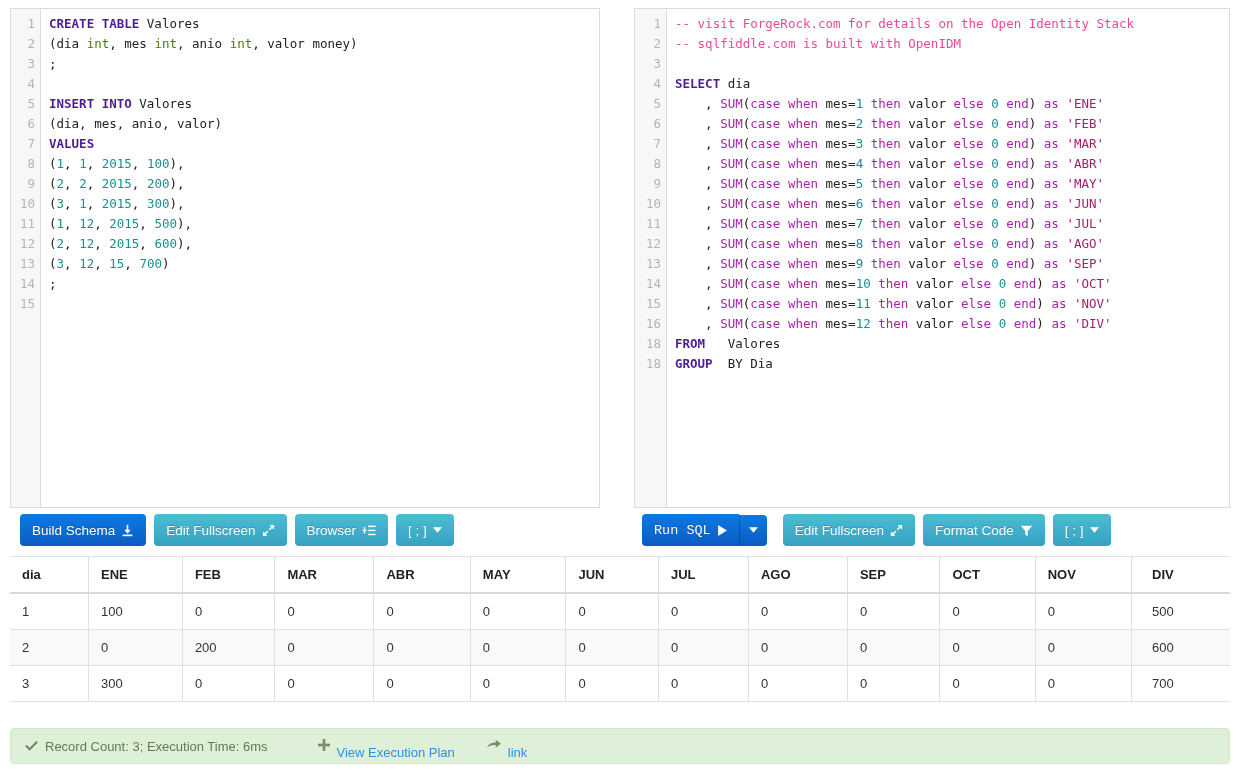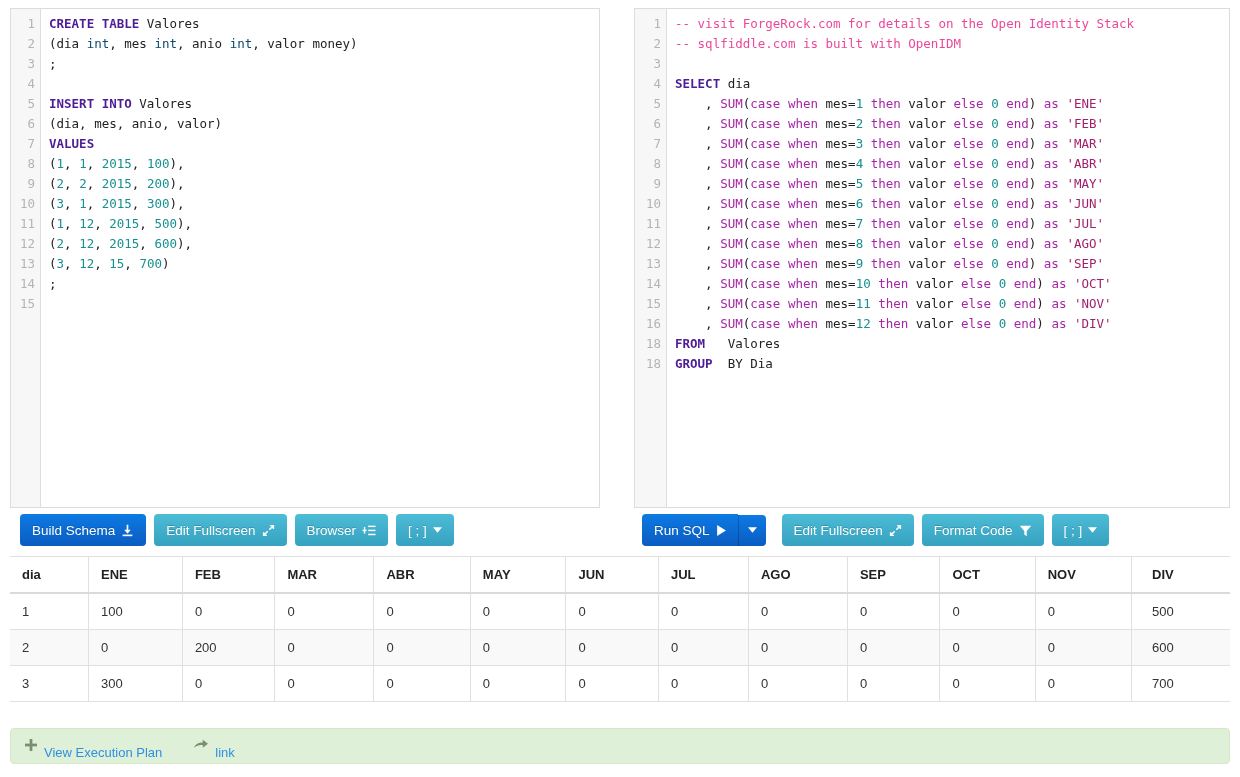--- a/index.html
+++ b/index.html
@@ -46,21 +46,21 @@
     flex: 1 1 auto;
     white-space: pre;
     overflow: hidden;
     color: #222;
   }
   .code div { height: 20px; }
 
   
   .kw   { color: #4c1d95; font-weight: 600; }   
   .kw2  { color: #a626a6; }                     
-  .typ  { color: #0c4a6e; }                     
+  .typ  { color: #4d7c0f; }                     
   .num  { color: #178f8f; }                     
   .str  { color: #a11f6b; }                     
   .cmt  { color: #ec4899; }                     
   .pl   { color: #222222; }
 
   
   .btnrow { position: absolute; display: flex; align-items: center; }
   .btnrow.left  { left: 20px;  top: 514px; }
   .btnrow.right { left: 642px; top: 514px; }
 
@@ -79,21 +79,21 @@
     cursor: pointer;
     white-space: nowrap;
     text-shadow: 0 -1px 0 rgba(0,0,0,.18);
   }
   .btn.blue {
     background: linear-gradient(to bottom, #0d7ae4 0%, #0a5cc0 100%);
   }
   .btn.teal {
     background: linear-gradient(to bottom, #4dbcd6 0%, #35a2c0 100%);
   }
-  .btn.split-main { border-radius: 4px 0 0 4px; margin-right: 0; padding-right: 11px; }
+  .btn.split-main { border-radius: 4px 0 0 4px; margin-right: 0; padding-right: 11px; font-family: Liberation Mono, monospace; }
   .btn.split-tog  { border-radius: 0 4px 4px 0; padding: 0 9px;
                     border-left: 1px solid rgba(0,0,0,.22); }
   .ico { display: inline-block; line-height: 1; }
   .ico svg { display: block; }
 
   
   .results {
     position: absolute;
     left: 10px; top: 556px;
     width: 1220px;
@@ -352,20 +352,28 @@
           <td>0</td>
           <td>0</td>
           <td>0</td>
           <td>700</td>
         </tr>
       </tbody>
   </table>
 
   <div class="footer">
 
+    <span class="fitem">
+      <span class="gico">
+        <svg width="13" height="11" viewBox="0 0 14 11" fill="none" stroke="#6b8a5c" stroke-width="2.2">
+          <path d="M1 5.5l4 4L13 1.5"></path>
+        </svg>
+      </span>
+      <span class="status">Record Count: 3; Execution Time: 6ms</span>
+    </span>
 
     <span class="fitem">
       <span class="gico">
         <svg width="12" height="12" viewBox="0 0 14 14" fill="#7a8f6e">
           <rect x="5.4" y="0" width="3.2" height="14"></rect>
             <rect x="0" y="5.4" width="14" height="3.2"></rect>
         </svg>
       </span>
       <a>View Execution Plan</a>
     </span>

